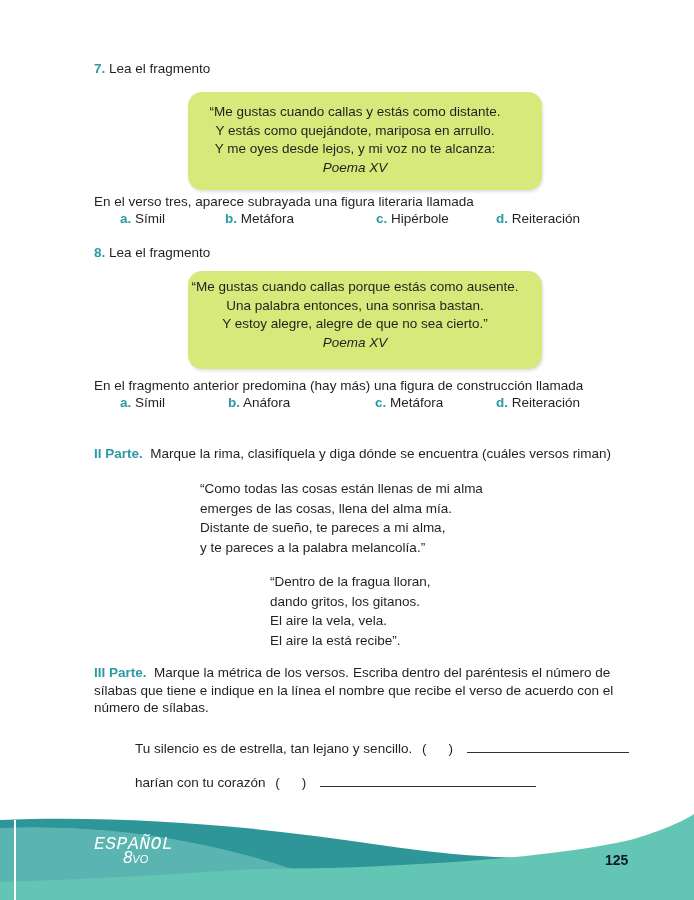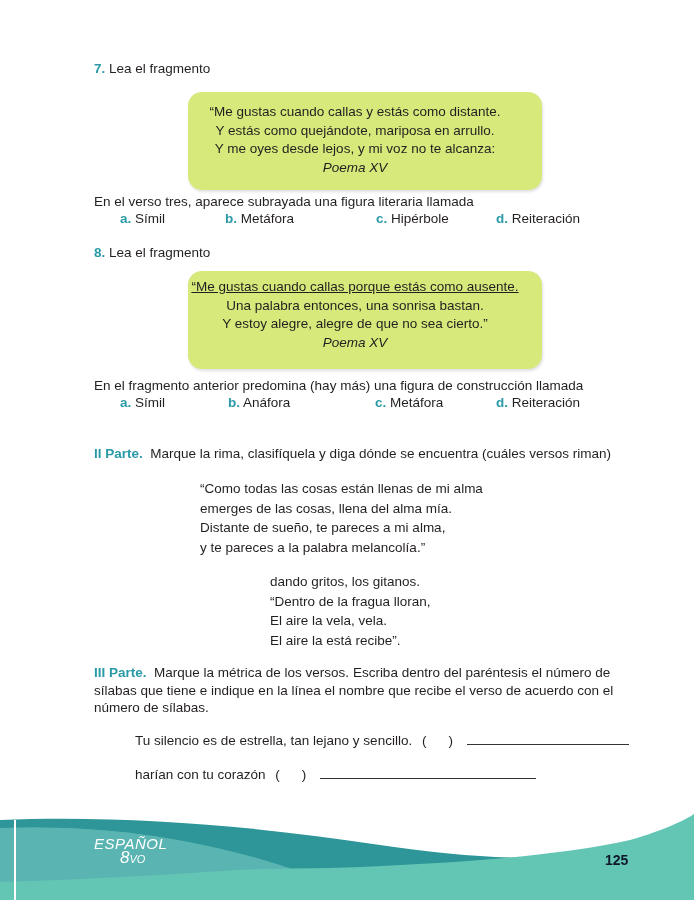--- a/index.html
+++ b/index.html
@@ -26,26 +26,26 @@
   }
   .quote-box .line { display: block; white-space: nowrap; }
   .quote-box .source { display: block; font-style: italic; white-space: nowrap; }
   .prompt { left: 94px; white-space: nowrap; }
   .options { left: 120px; white-space: nowrap; }
   .opt { position: absolute; white-space: nowrap; }
   .poem { position: absolute; text-align: left; line-height: 19.5px; font-size: 13.5px; }
   .poem .line { display: block; white-space: nowrap; }
   .part-title { color: #2a9aa6; font-weight: bold; }
   .para { left: 94px; width: 560px; line-height: 17.5px; }
-  .exercise { position: absolute; white-space: nowrap; }
+  .exercise { position: absolute; white-space: nowrap; margin-top: 8px; }
   .blank-line { display: inline-block; border-bottom: 1px solid #333; vertical-align: baseline; height: 1px; }
   .paren { display: inline-block; }
   .footer-svg { position: absolute; left: 0; top: 800px; width: 694px; height: 100px; }
   .logo { position: absolute; left: 94px; top: 837px; color: #ffffff; font-style: italic; text-align: center; line-height: 14px; }
-  .logo .l1 { font-size: 15px; letter-spacing: 0.5px; display: block; }
+  .logo .l1 { font-size: 18px; letter-spacing: 0.5px; display: block; font-family: Liberation Mono, monospace; }
   .logo .l2 { font-size: 17px; display: block; margin-left: 4px; }
   .logo .l2 small { font-size: 11px; }
   .page-number { position: absolute; left: 605px; top: 852px; color: #0f172a; font-weight: bold; font-size: 14px; }
 </style>
 </head>
 <body>
 
 <div class="abs q-title" style="top:61px;">
   <span class="num">7.</span>
   <span>Lea el fragmento</span>
@@ -66,21 +66,21 @@
   <span class="opt" style="left:256px;"><span class="opt-letter">c.</span> <span>Hipérbole</span></span>
   <span class="opt" style="left:376px;"><span class="opt-letter">d.</span> <span>Reiteración</span></span>
 </div>
 
 <div class="abs q-title" style="top:245px;">
   <span class="num">8.</span>
   <span>Lea el fragmento</span>
 </div>
 
 <div class="quote-box" style="left:188px; top:271px; width:354px; height:98px; padding-top:7px; padding-right:20px;">
-  <span class="line" style="text-decoration:underline;">“Me gustas cuando callas porque estás como ausente.</span>
+  <span class="line" style="">“Me gustas cuando callas porque estás como ausente.</span>
   <span class="line">Una palabra entonces, una sonrisa bastan.</span>
   <span class="line">Y estoy alegre, alegre de que no sea cierto.”</span>
   <span class="source">Poema XV</span>
 </div>
 
 <div class="abs prompt" style="top:378px;">En el fragmento anterior predomina (hay más) una figura de construcción llamada</div>
 
 <div class="abs options" style="top:395px; width:500px; height:18px;">
   <span class="opt" style="left:0;"><span class="opt-letter">a.</span> <span>Símil</span></span>
   <span class="opt" style="left:108px;"><span class="opt-letter">b.</span> <span>Anáfora</span></span>
@@ -94,22 +94,22 @@
 </div>
 
 <div class="poem" style="left:200px; top:479px; width:320px;">
   <span class="line">“Como todas las cosas están llenas de mi alma</span>
   <span class="line">emerges de las cosas, llena del alma mía.</span>
   <span class="line">Distante de sueño, te pareces a mi alma,</span>
   <span class="line">y te pareces a la palabra melancolía.”</span>
 </div>
 
 <div class="poem" style="left:270px; top:572px; width:190px;">
+  <span class="line">“Dentro de la fragua lloran,</span>
   <span class="line">dando gritos, los gitanos.</span>
-  <span class="line">“Dentro de la fragua lloran,</span>
   <span class="line">El aire la vela, vela.</span>
   <span class="line">El aire la está recibe”.</span>
 </div>
 
 <div class="abs para" style="top:664px;">
   <span class="part-title">III Parte.</span>&nbsp;
   <span>Marque la métrica de los versos. Escriba dentro del paréntesis el número de sílabas que tiene e indique  en la línea el nombre que recibe el verso de acuerdo con el número de sílabas.</span>
 </div>
 
 <div class="exercise" style="left:135px; top:733px;">

